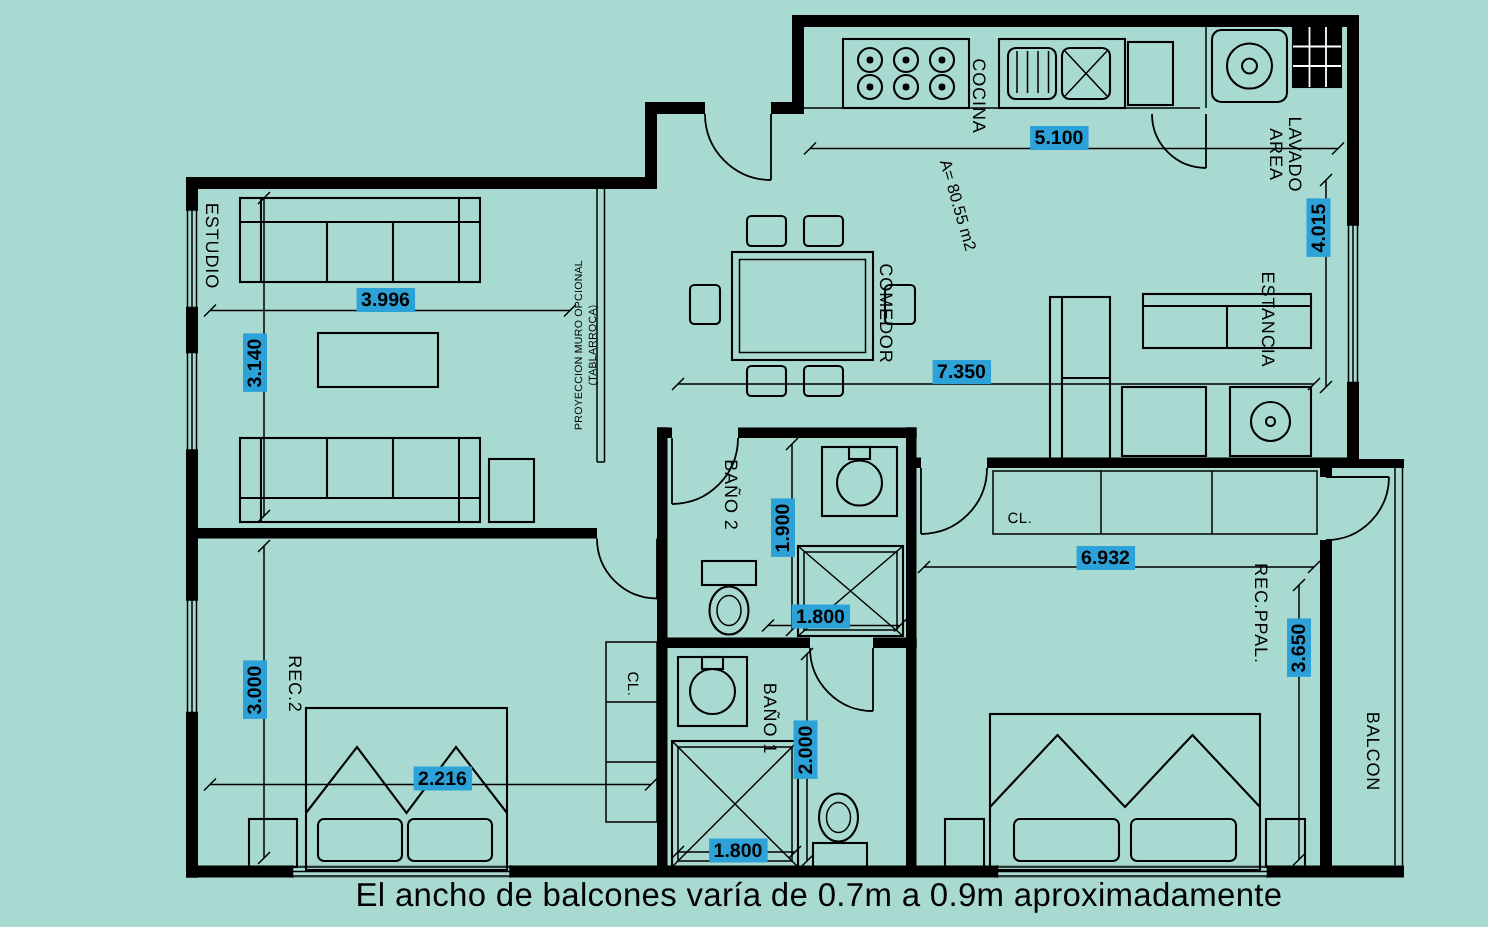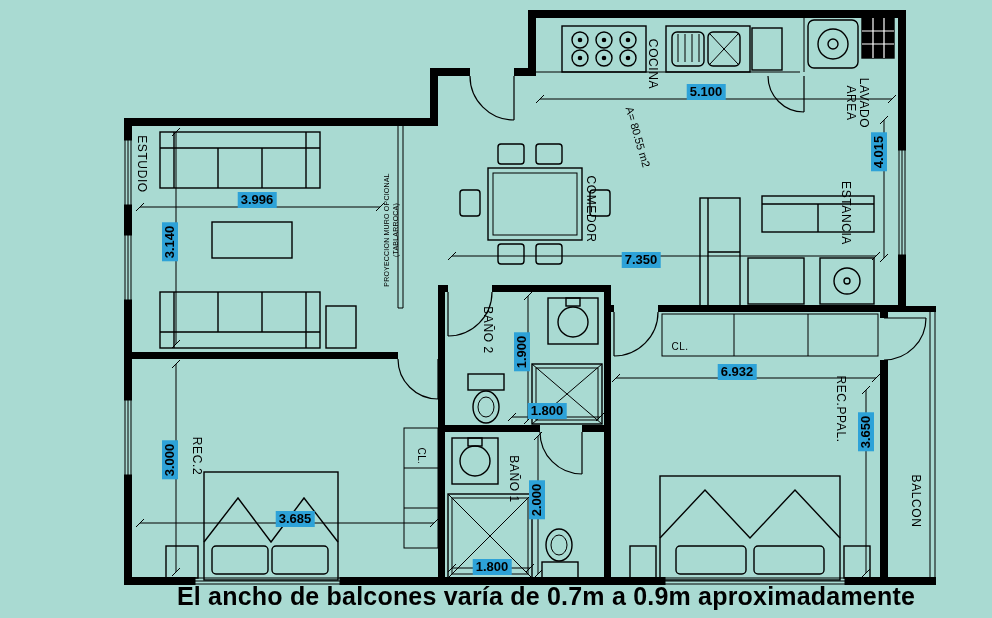--- a/index.html
+++ b/index.html
@@ -20,21 +20,21 @@
   .v270{transform:translate(-50%,-50%) rotate(-90deg);}
   .tilt{transform:translate(-50%,-50%) rotate(74deg);}
   .room{font-size:12px;letter-spacing:.6px;}
   .cl{font-size:10px;letter-spacing:.4px;}
   .note{font-size:7px;letter-spacing:.2px;}
   .area{font-size:11px;}
   .dim{
     font-size:13px;font-weight:600;background:var(--hl);
     padding:0 3px;line-height:16px;
   }
-  .caption{font-size:25px;font-weight:700;letter-spacing:.2px;}
+  .caption{font-size:22px;font-weight:400;letter-spacing:.2px;}
 </style>
 </head>
 <body>
 
 <div id="plan-root">
 
   <svg id="plan-svg" width="992" height="618" viewBox="0 0 992 618">
 
     <g fill="#000" stroke="none">
       <rect x="528" y="10" width="378" height="8"></rect>
@@ -253,25 +253,25 @@
   <span class="lbl cl" style="left:680px;top:346px">CL.</span>
   <span class="lbl cl v90" style="left:421px;top:456px">CL.</span>
   <span class="lbl area tilt" style="left:638px;top:137px">A= 80.55 m2</span>
   <span class="lbl note v270" style="left:387px;top:230px">PROYECCION MURO OPCIONAL</span>
   <span class="lbl note v270" style="left:396px;top:230px">(TABLARROCA)</span>
 
   <span class="lbl dim" style="left:706px;top:92px">5.100</span>
   <span class="lbl dim v270" style="left:879px;top:152px">4.015</span>
   <span class="lbl dim" style="left:257px;top:200px">3.996</span>
   <span class="lbl dim v270" style="left:170px;top:242px">3.140</span>
-  <span class="lbl dim" style="left:641px;top:260px">7.350</span>
+  <span class="lbl dim" style="left:641px;top:248px">7.350</span>
   <span class="lbl dim v270" style="left:522px;top:352px">1.900</span>
   <span class="lbl dim" style="left:547px;top:411px">1.800</span>
   <span class="lbl dim" style="left:737px;top:372px">6.932</span>
   <span class="lbl dim v270" style="left:866px;top:432px">3.650</span>
   <span class="lbl dim v270" style="left:170px;top:460px">3.000</span>
-  <span class="lbl dim" style="left:295px;top:519px">3.685</span>
+  <span class="lbl dim" style="left:295px;top:519px">2.216</span>
   <span class="lbl dim v270" style="left:537px;top:500px">2.000</span>
   <span class="lbl dim" style="left:492px;top:567px">1.800</span>
 
   <span class="lbl caption" style="left:546px;top:597px">El ancho de balcones varía de 0.7m a 0.9m aproximadamente</span>
 
 </div>
 
 </body></html>

